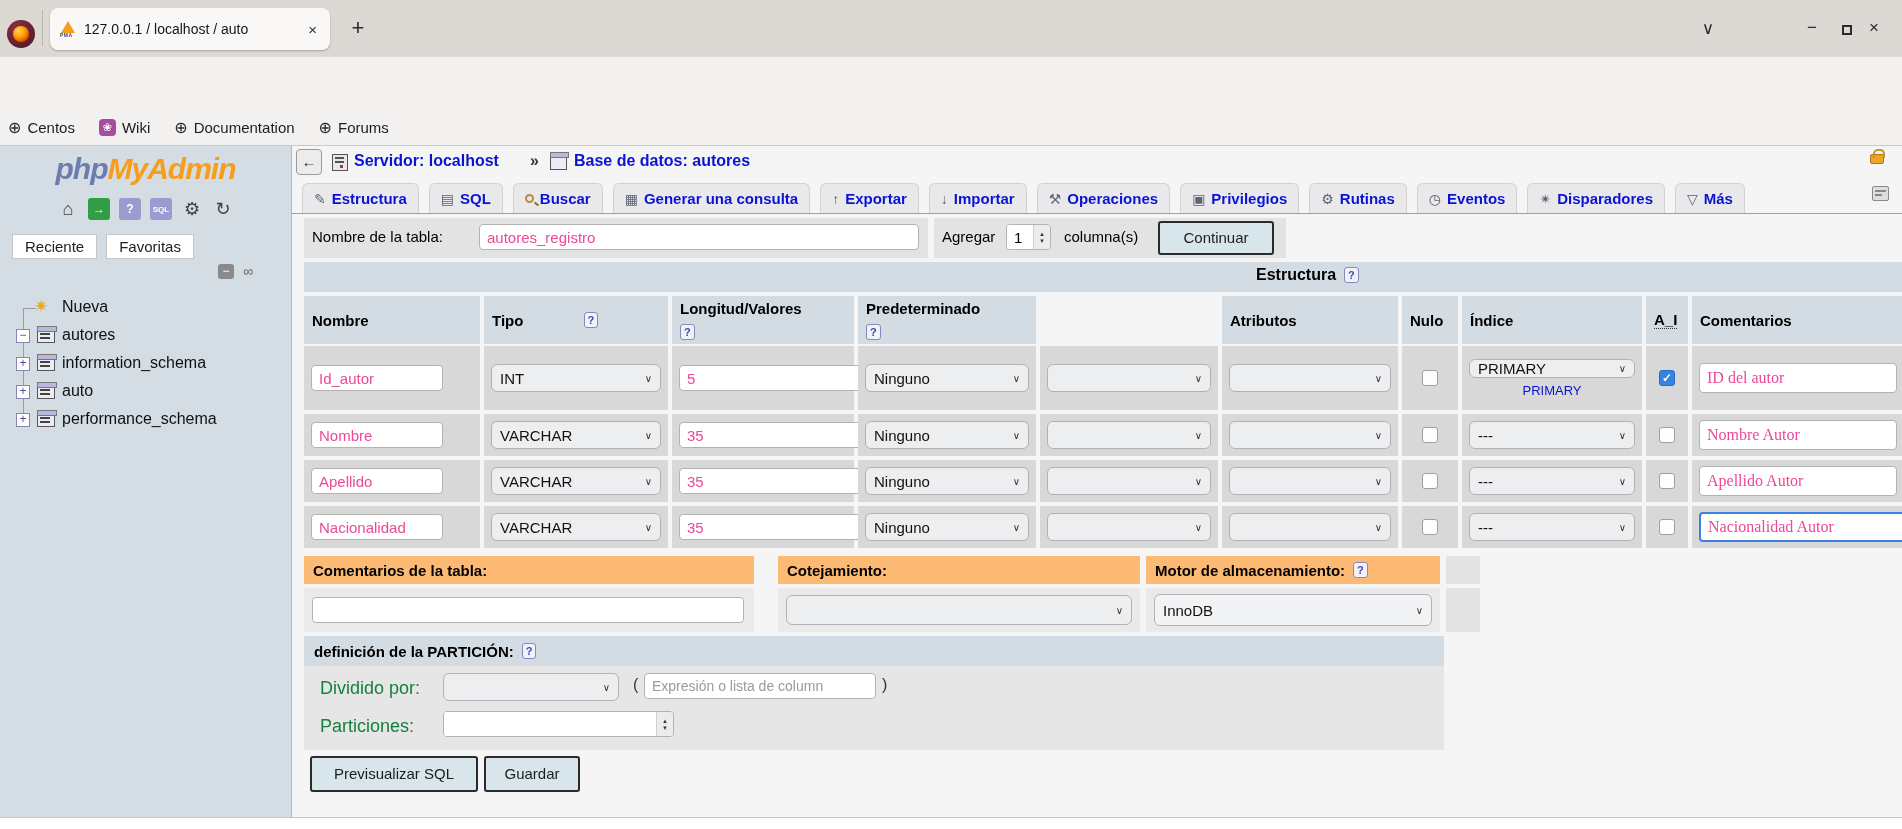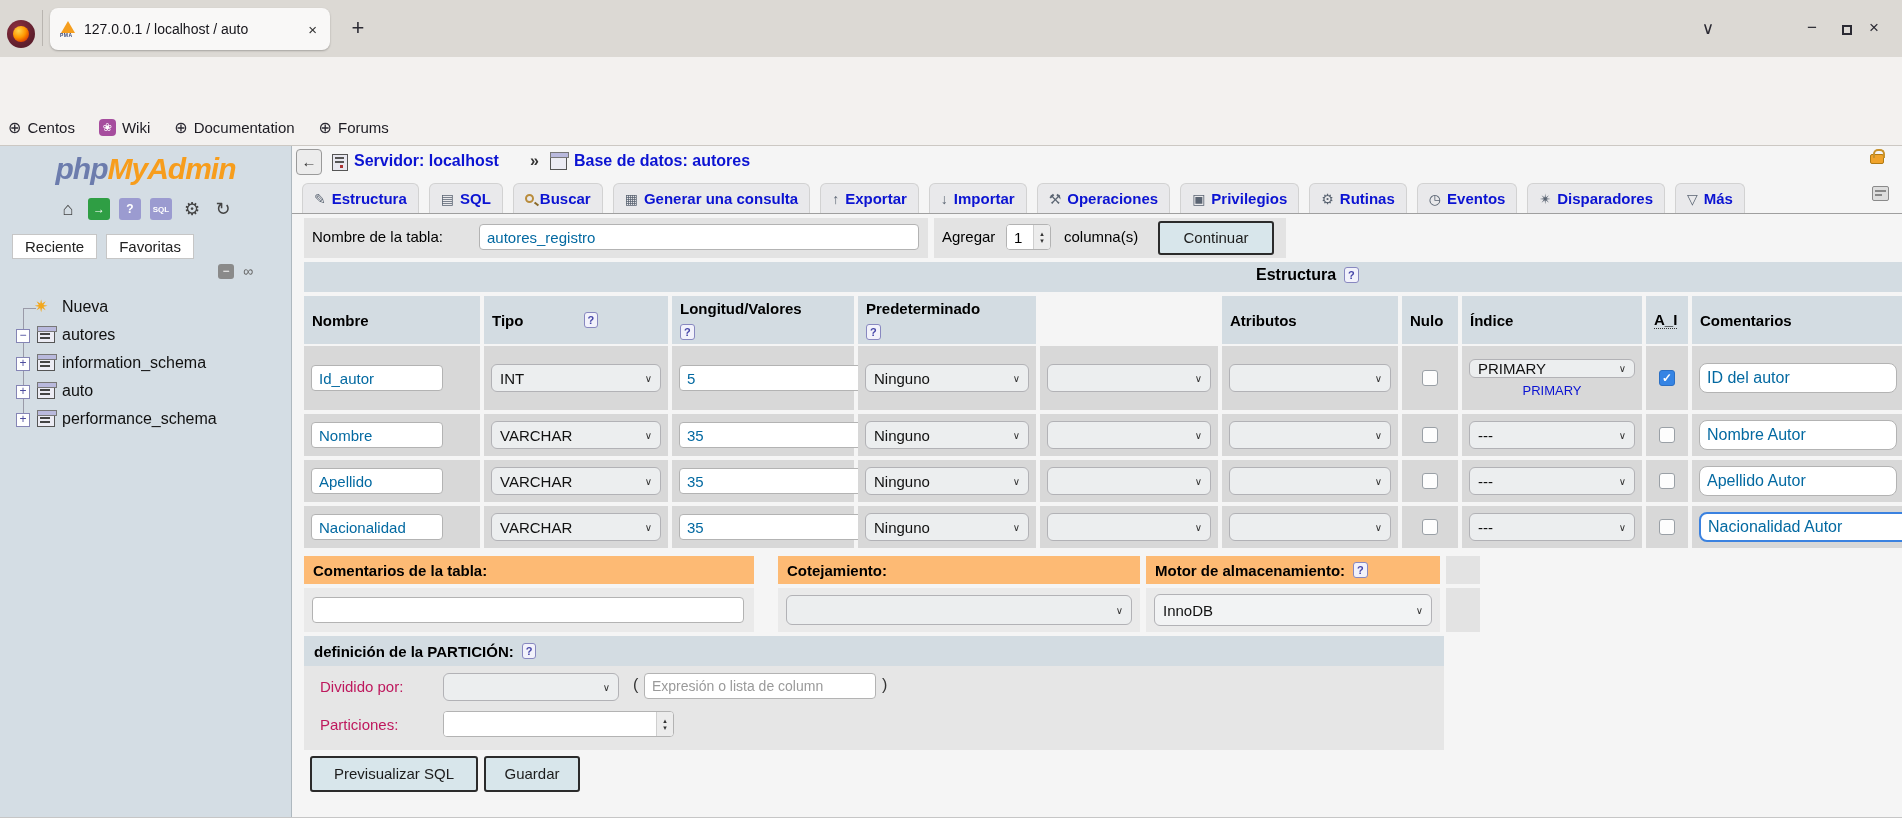--- a/index.html
+++ b/index.html
@@ -96,21 +96,21 @@
   #tabrow { position:absolute; left:0; top:34px; width:1610px; height:34px; border-bottom:1px solid #9f9f9f;
     display:flex; align-items:flex-end; padding-left:10px; gap:10px; }
   .ptab { background:#e9e9eb; border:1px solid #d2d2d2; border-bottom:none; border-radius:6px 6px 0 0; height:30px;
     display:flex; align-items:center; gap:6px; padding:0 11px; font-size:15px; font-weight:bold; color:#0b13d2; white-space:nowrap; }
   .tabicon { font-size:14px; color:#5a6472; font-weight:normal; }
   .mag { width:9px; height:9px; border:2px solid #b98c3c; border-radius:50%; position:relative; }
   .mag::after { content:""; position:absolute; left:7px; top:7px; width:5px; height:2px; background:#8a6a2a; transform:rotate(40deg); }
 
   .band { position:absolute; background:#e3e3e3; }
   .flabel { font-size:15px; color:#000; }
-  .tin { background:#fff; border:1px solid #b3b3b3; border-radius:4px; height:26px; font-size:15px; color:#0369a1; padding:0 7px;
+  .tin { background:#fff; border:1px solid #b3b3b3; border-radius:4px; height:26px; font-size:15px; color:#ec4899; padding:0 7px;
     font-family:"Liberation Sans",sans-serif; }
   .btn { background:#d8e6eb; border:2px solid #2b2b2b; border-radius:3px; font-size:15px; color:#1c1c1c; text-align:center; }
   .spin { display:flex; background:#fff; border:1px solid #b3b3b3; border-radius:4px; overflow:hidden; height:26px; }
   .spin input { border:none; outline:none; font-size:15px; padding-left:7px; width:26px; font-family:"Liberation Sans",sans-serif; }
   .spin .sbt { width:17px; background:#ececec; border-left:1px solid #cfcfcf; display:flex; flex-direction:column; align-items:center; justify-content:center; font-size:7px; color:#333; line-height:7px; }
 
   .bluband { position:absolute; background:#d3dce2; }
   .struct-title { position:absolute; left:952px; top:4px; font-size:16px; font-weight:bold; color:#000; display:flex; gap:8px; align-items:center; }
   .q { display:inline-block; min-width:10px; padding:0 3px; border:1px solid #8888c0; border-radius:3px; background:#f2f2fb;
     color:#4646a8; font-size:11px; line-height:14px; text-align:center; font-weight:bold; }
@@ -125,34 +125,34 @@
 
   .trow { position:absolute; left:0; width:1920px; }
   .tcell { position:absolute; top:0; height:100%; background:#d8d8d8; display:flex; align-items:center; padding:0 7px; }
   .tcell.cen { justify-content:center; }
   .sel { height:28px; background:#eceeef; border:1px solid #b2b2b6; border-radius:6px; display:flex; align-items:center;
     padding:0 8px; font-size:15px; color:#111; flex:1; }
   .sel .sv { flex:1; white-space:nowrap; overflow:hidden; }
   .sel .caret { font-size:10px; color:#333; }
   .name-in { width:132px; }
   .len-in { flex:1; }
-  .com-in { width:198px; font-family:Liberation Sans, sans-serif; font-size:16px; height:30px;border-radius:8px; }
+  .com-in { width:198px; font-family:Liberation Serif, serif; font-size:16px; height:30px; }
   .com-in.foc { width:214px; border:2px solid #3b82e0; }
   .cb { width:16px; height:16px; background:#fdfdfd; border:1px solid #9aa0a6; border-radius:3px; }
   .cb.on { background:#3584e4; border-color:#2a6fc4; color:#fff; font-size:12px; line-height:15px; text-align:center; font-weight:bold; }
   .idxwrap { display:flex; flex-direction:column; flex:1; align-items:stretch; }
   .idx-note { text-align:center; font-size:13px; color:#0b13d2; margin-top:5px; }
 
   .optseg-h { position:absolute; background:#fdba74; height:28px; display:flex; align-items:center; padding:0 9px;
     font-size:15px; font-weight:bold; color:#000; gap:8px; }
   .optseg-b { position:absolute; background:#eaeaea; height:44px; display:flex; align-items:center; padding:0 8px; }
   .part-band { position:absolute; background:#d3dce2; height:30px; display:flex; align-items:center; padding:0 10px; gap:8px;
     font-size:15px; font-weight:bold; color:#000; }
   .part-body { position:absolute; background:#e6e6e6; }
-  .plabel { position:absolute; font-size:15px; color:#be185d; }
+  .plabel { position:absolute; font-size:18px; color:#15803d; }
   .paren { position:absolute; font-size:16px; color:#333; }
   input::placeholder { color:#9a9a9a; }
 
   #bottomstrip { position:absolute; left:0; top:817px; width:1902px; height:12px; background:#fff; border-top:1px solid #c6c6c6; }
 </style>
 </head>
 <body>
 
 <div id="chrome">
   <div id="tabstrip">

